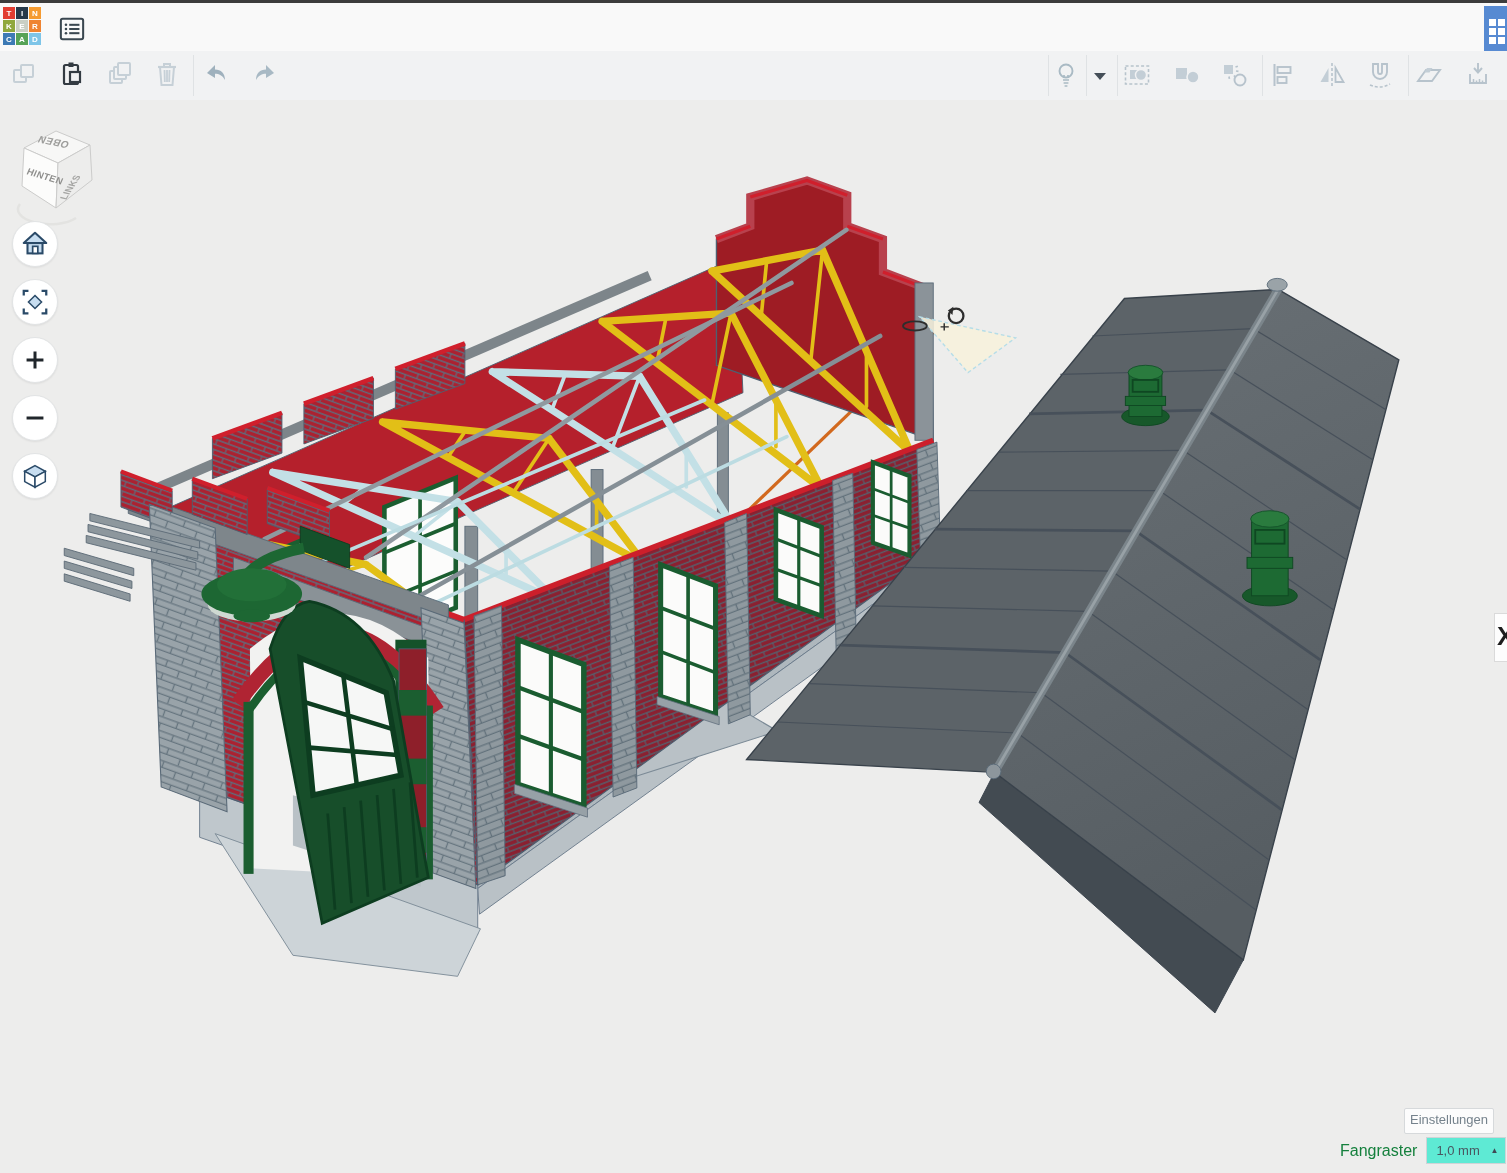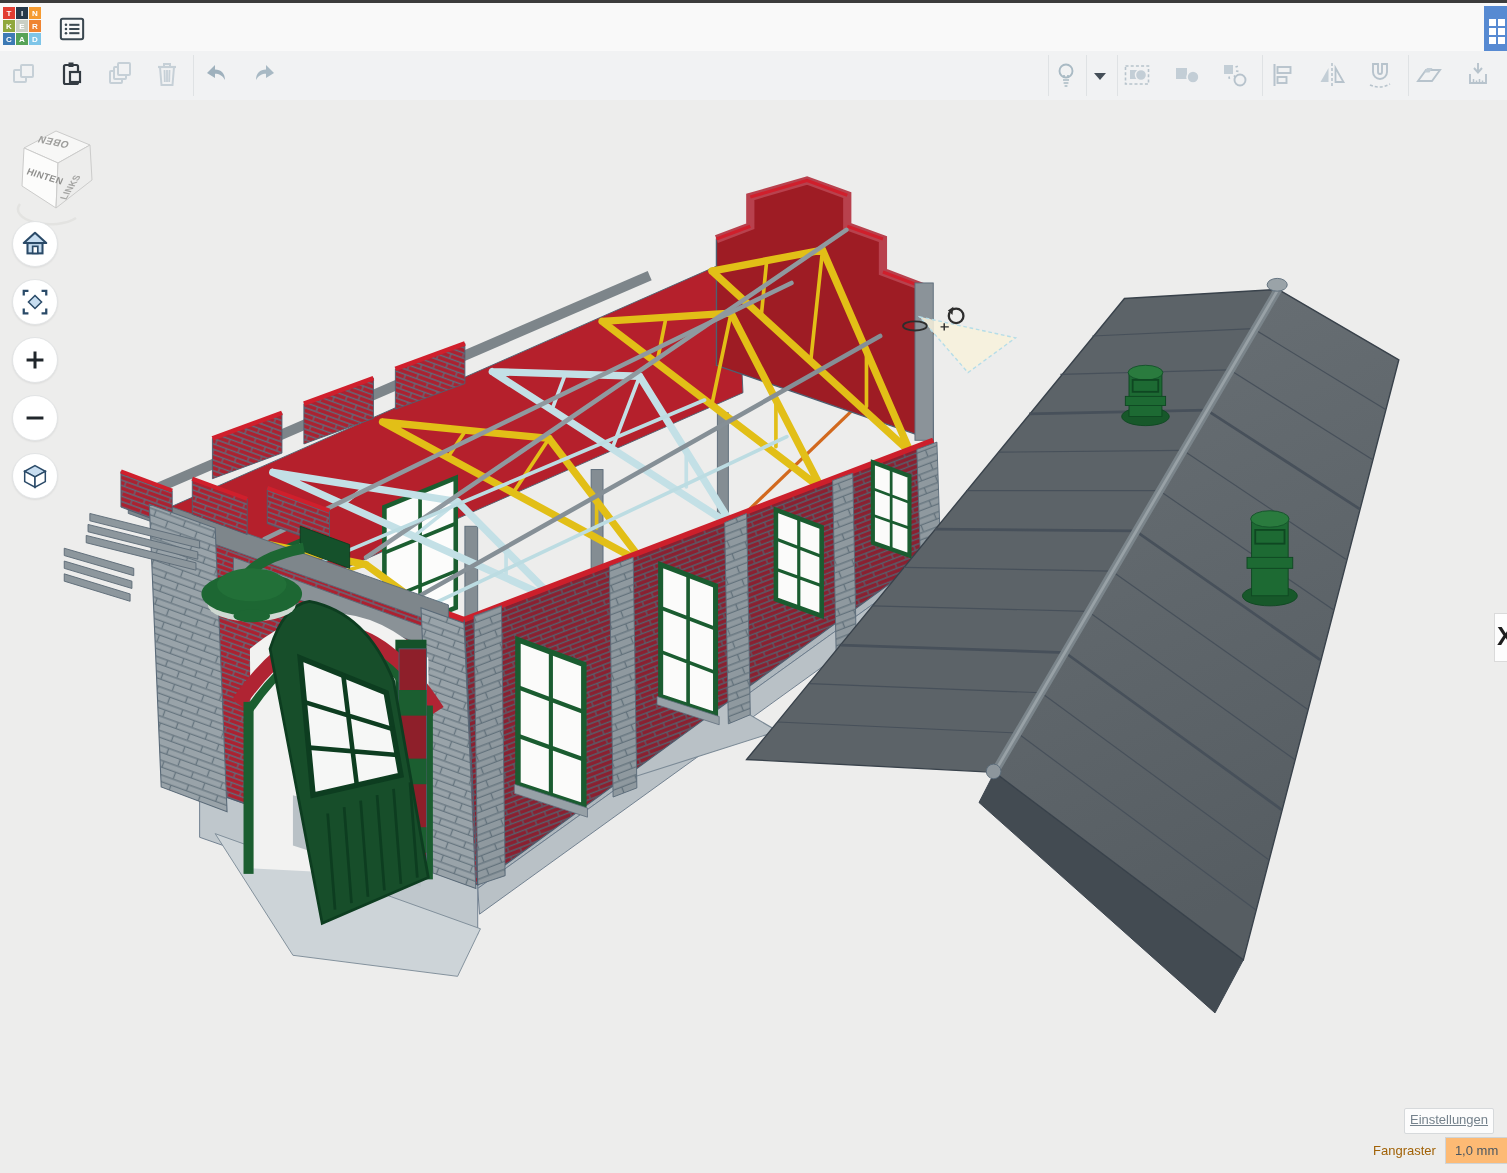--- a/index.html
+++ b/index.html
@@ -30,24 +30,24 @@
   .navcol{position:absolute;left:12px;top:221px;width:44px;}
   .navbtn{width:44px;height:44px;border-radius:50%;background:#fff;border:1px solid #e2e4e5;
           box-shadow:0 1px 2px rgba(0,0,0,.07);margin-bottom:12px;cursor:pointer;
           display:flex;align-items:center;justify-content:center;}
   .cutpanel{position:absolute;left:1494px;top:613px;width:13px;height:47px;background:#fdfdfd;
             border:1px solid #dadada;border-right:none;overflow:hidden;cursor:pointer;}
   .cutpanel span{display:block;margin-left:2px;line-height:45px;font-size:26px;font-weight:bold;color:#1d1d1d;}
   
   .settings-btn{position:absolute;left:1404px;top:1108px;width:88px;height:24px;background:#fcfcfc;
                 border:1px solid #d6d9db;border-radius:2px;color:#75828c;font-size:13px;
-                text-align:center;line-height:22px;cursor:pointer;text-decoration:underline;}
+                text-align:center;line-height:22px;cursor:pointer;}
   .snap-row{position:absolute;left:1340px;top:1137px;height:27px;display:flex;align-items:center;}
-  .snap-label{font-size:13px;color:#a16207;margin-right:9px;margin-left:33px;}
-  .snap-select{width:78px;height:25px;background:#fdba74;border:1px solid #cfd4d7;border-radius:0;
+  .snap-label{font-size:16px;color:#15803d;margin-right:9px;}
+  .snap-select{width:78px;height:25px;background:#5eead4;border:1px solid #cfd4d7;border-radius:0;
                font-size:13px;color:#4a5660;display:flex;align-items:center;cursor:pointer;}
   .snap-select .val{flex:1;padding-left:9px;}
   .snap-select .caret{font-size:8px;color:#3f4a54;padding-right:7px;}
   svg{display:block;}
 </style>
 </head>
 <body>
 
 <div class="top-dark"></div>
 

